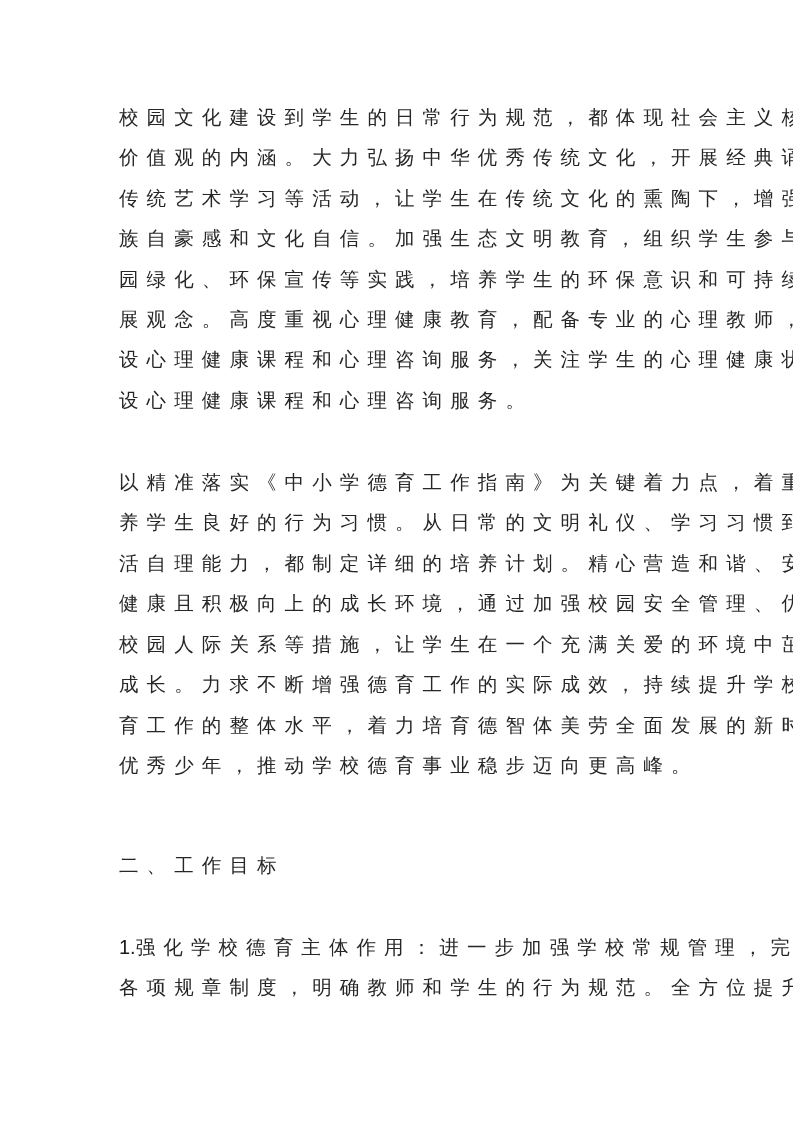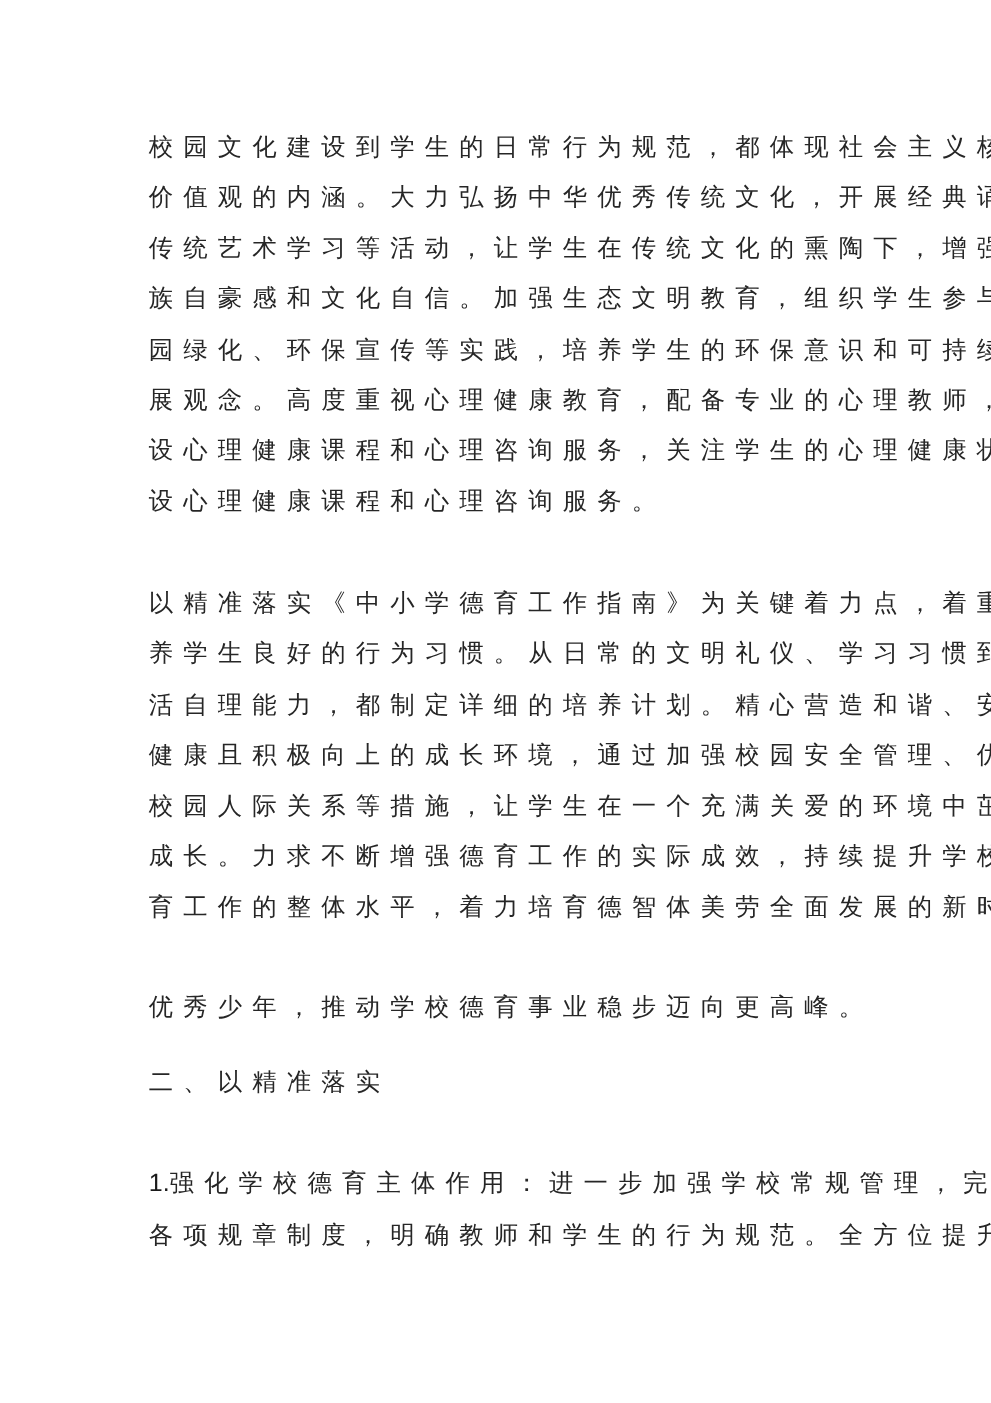--- a/index.html
+++ b/index.html
@@ -57,23 +57,23 @@
   </div>
 
   <div>
     <div class="line" style="top:471px">以精准落实《中小学德育工作指南》为关键着力点，着重培</div>
     <div class="line" style="top:511px">养学生良好的行为习惯。从日常的文明礼仪、学习习惯到生</div>
     <div class="line" style="top:552px">活自理能力，都制定详细的培养计划。精心营造和谐、安全、</div>
     <div class="line" style="top:592px">健康且积极向上的成长环境，通过加强校园安全管理、优化</div>
     <div class="line" style="top:633px">校园人际关系等措施，让学生在一个充满关爱的环境中茁壮</div>
     <div class="line" style="top:673px">成长。力求不断增强德育工作的实际成效，持续提升学校德</div>
     <div class="line" style="top:714px">育工作的整体水平，着力培育德智体美劳全面发展的新时代</div>
-    <div class="line" style="top:794px">优秀少年，推动学校德育事业稳步迈向更高峰。</div>
+    <div class="line" style="top:754px">优秀少年，推动学校德育事业稳步迈向更高峰。</div>
   </div>
 
-  <div class="line" style="top:854px">二、以精准落实</div>
+  <div class="line" style="top:854px">二、工作目标</div>
 
   <div>
     <div class="line" style="top:935px"><span class="num">1.</span><span>强化学校德育主体作用：进一步加强学校常规管理，完善</span></div>
     <div class="line" style="top:976px">各项规章制度，明确教师和学生的行为规范。全方位提升教</div>
   </div>
 
 </div>
 
 </body></html>

